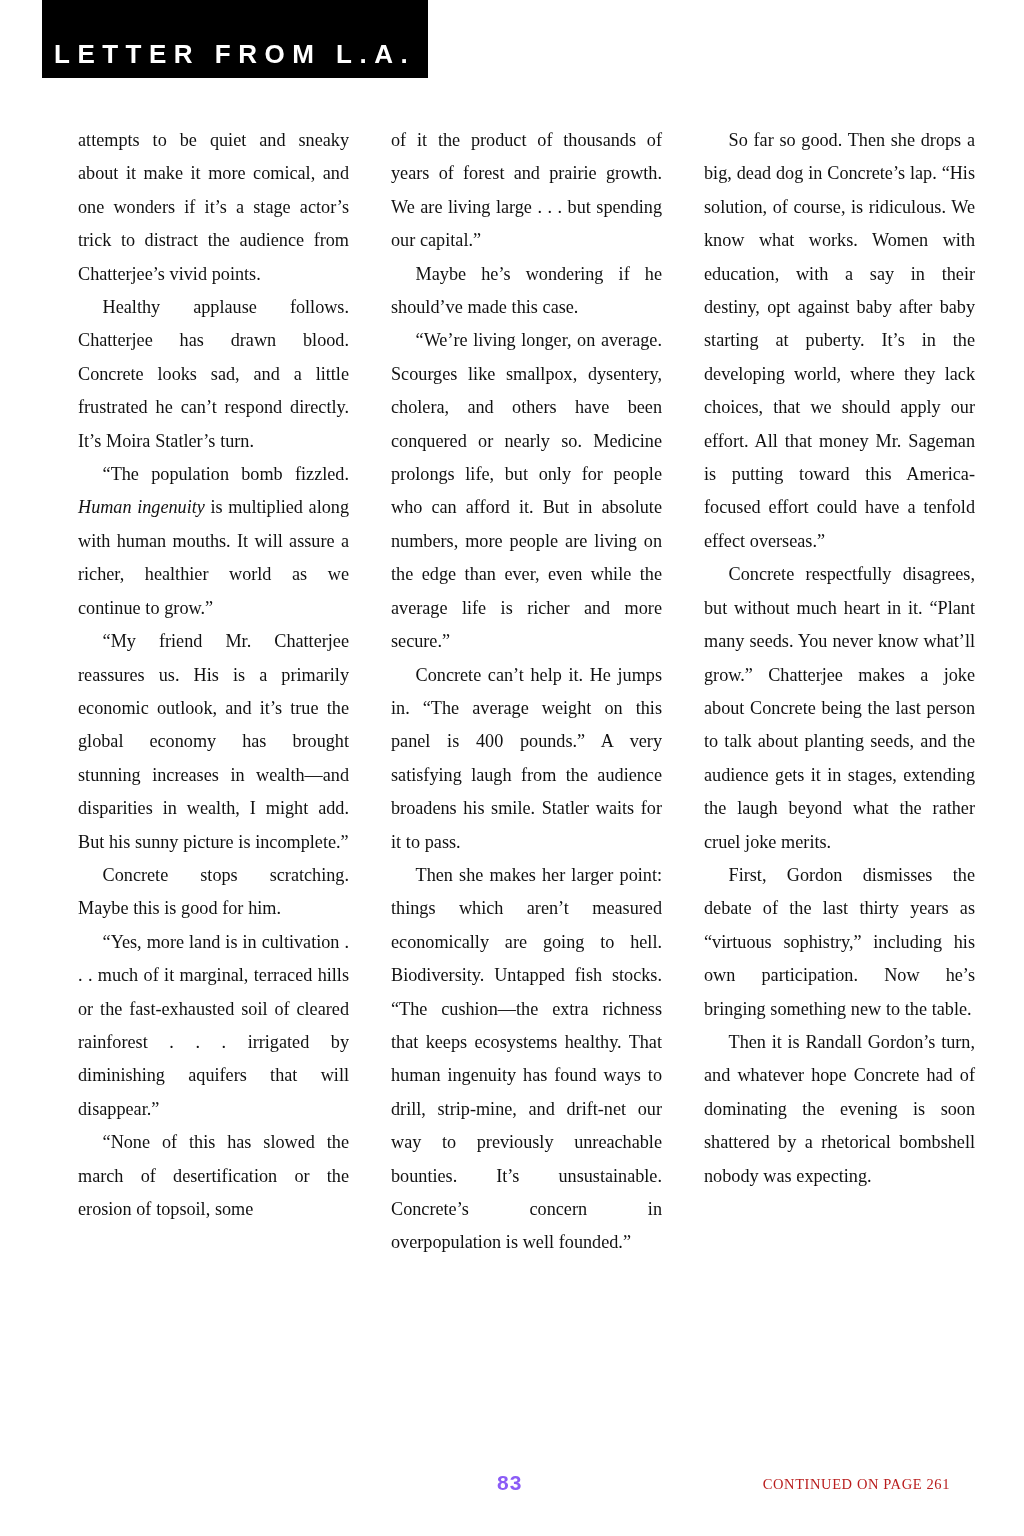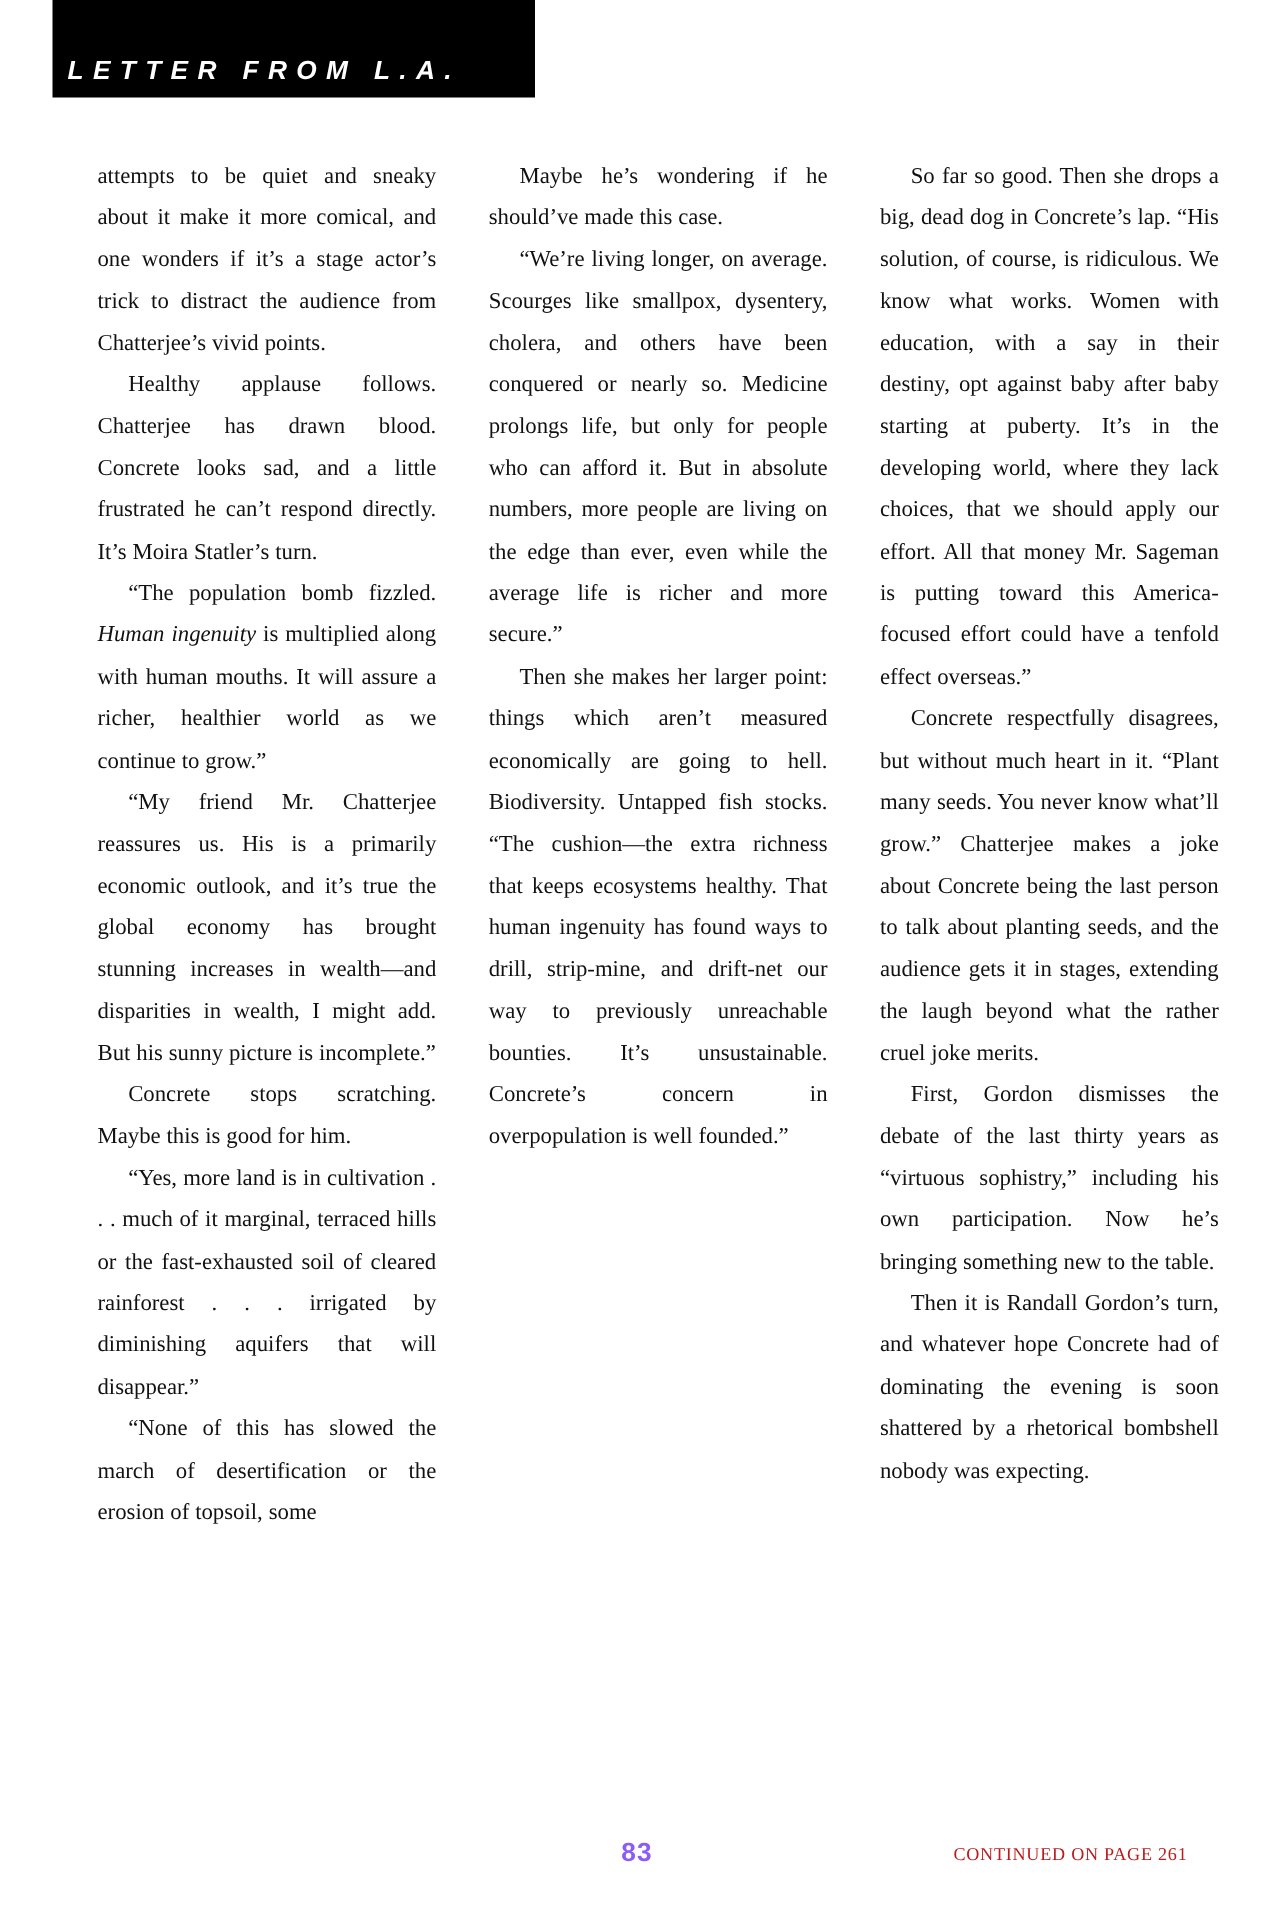--- a/index.html
+++ b/index.html
@@ -26,25 +26,24 @@
     background: #000000;
     display: flex;
     align-items: flex-end;
     box-sizing: border-box;
     padding: 0 0 11px 12px;
   }
   .masthead-title {
     color: #ffffff;
     font-family: "Liberation Sans", "DejaVu Sans", sans-serif;
     font-weight: 700;
-    font-size: 21px;
+    font-size: 26px;
     letter-spacing: 7.5px;
     line-height: 1;
     white-space: nowrap;
-    font-style: italic;
   }
 
   
   .columns {
     position: absolute;
     left: 78px;
     top: 124px;
     width: 872px;
     height: 1320px;
     display: flex;
@@ -107,22 +106,24 @@
     <p>attempts to be quiet and sneaky about it make it more comical, and one wonders if it’s a stage actor’s trick to distract the audience from Chatterjee’s vivid points.</p>
     <p class="indent">Healthy applause follows. Chatterjee has drawn blood. Concrete looks sad, and a little frustrated he can’t respond directly. It’s Moira Statler’s turn.</p>
     <p class="indent"><span>“The population bomb fizzled. </span><em>Human ingenuity</em><span> is multiplied along with human mouths. It will assure a richer, healthier world as we continue to grow.”</span></p>
     <p class="indent">“My friend Mr. Chatterjee reassures us. His is a primarily economic outlook, and it’s true the global economy has brought stunning increases in wealth—and disparities in wealth, I might add. But his sunny picture is incomplete.”</p>
     <p class="indent">Concrete stops scratching. Maybe this is good for him.</p>
     <p class="indent">“Yes, more land is in cultivation . . . much of it marginal, terraced hills or the fast-exhausted soil of cleared rainforest . . . irrigated by diminishing aquifers that will disappear.”</p>
     <p class="indent">“None of this has slowed the march of desertification or the erosion of topsoil, some</p>
   </div>
 
   <div class="column">
+    <p>of it the product of thousands of years of forest and prairie growth. We are living large . . . but spending our capital.”</p>
     <p class="indent">Maybe he’s wondering if he should’ve made this case.</p>
     <p class="indent">“We’re living longer, on average. Scourges like smallpox, dysentery, cholera, and others have been conquered or nearly so. Medicine prolongs life, but only for people who can afford it. But in absolute numbers, more people are living on the edge than ever, even while the average life is richer and more secure.”</p>
+    <p class="indent">Concrete can’t help it. He jumps in. “The average weight on this panel is 400 pounds.” A very satisfying laugh from the audience broadens his smile. Statler waits for it to pass.</p>
     <p class="indent">Then she makes her larger point: things which aren’t measured economically are going to hell. Biodiversity. Untapped fish stocks. “The cushion—the extra richness that keeps ecosystems healthy. That human ingenuity has found ways to drill, strip-mine, and drift-net our way to previously unreachable bounties. It’s unsustainable. Concrete’s concern in overpopulation is well founded.”</p>
   </div>
 
   <div class="column">
     <p class="indent">So far so good. Then she drops a big, dead dog in Concrete’s lap. “His solution, of course, is ridiculous. We know what works. Women with education, with a say in their destiny, opt against baby after baby starting at puberty. It’s in the developing world, where they lack choices, that we should apply our effort. All that money Mr. Sageman is putting toward this America-focused effort could have a tenfold effect overseas.”</p>
     <p class="indent">Concrete respectfully disagrees, but without much heart in it. “Plant many seeds. You never know what’ll grow.” Chatterjee makes a joke about Concrete being the last person to talk about planting seeds, and the audience gets it in stages, extending the laugh beyond what the rather cruel joke merits.</p>
     <p class="indent">First, Gordon dismisses the debate of the last thirty years as “virtuous sophistry,” including his own participation. Now he’s bringing something new to the table.</p>
     <p class="indent">Then it is Randall Gordon’s turn, and whatever hope Concrete had of dominating the evening is soon shattered by a rhetorical bombshell nobody was expecting.</p>
   </div>
 

